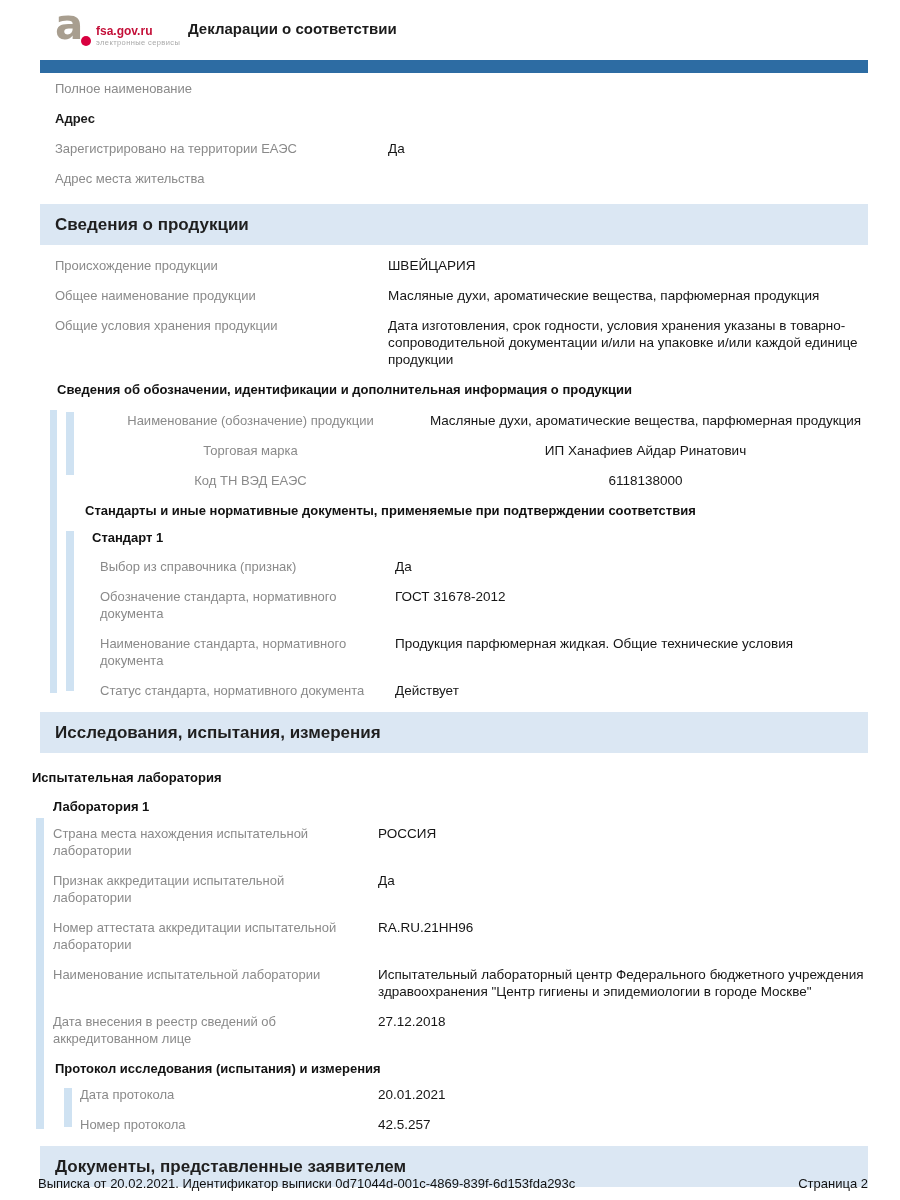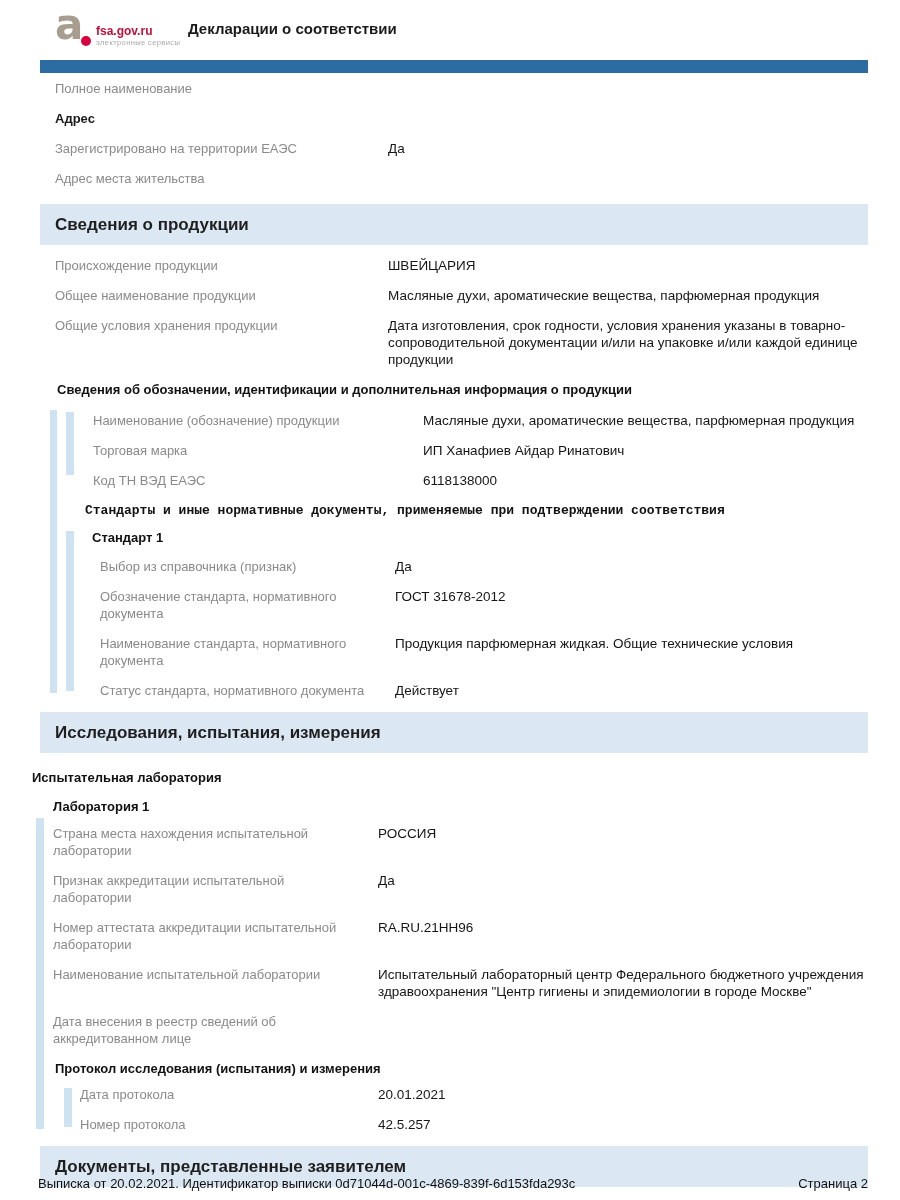--- a/index.html
+++ b/index.html
@@ -51,24 +51,24 @@
   .sec-product  { margin: 12px 32px 0 55px; }
   .sec-applicant .lbl, .sec-product .lbl { width: 333px; }
 
   .ident-heading { margin: 3px 32px 12px 57px; }
 
   .ident-wrap { position: relative; margin-right: 32px; }
   .rail { position: absolute; width: 7px; background: #cfe2f2; }
   .rail-outer-ident { left: 50px; top: 0; bottom: 6px; }
   .ident-group { position: relative; padding-top: 2px; }
   .rail-inner-ident { left: 66px; top: 2px; bottom: 14px; width: 8px; }
-  .ident-group .row { margin-left: 93px; }
+  .ident-group .row { margin-left: 93px; text-align: center; }
   .ident-group .lbl { width: 330px; }
 
-  .standards-heading { margin: 5px 0 9px 85px; font-family: Liberation Mono, monospace; }
+  .standards-heading { margin: 5px 0 9px 85px; }
   .standard-block { position: relative; padding-top: 1px; }
   .rail-inner-standard { left: 66px; top: 3px; bottom: 8px; width: 8px; }
   .standard-title { margin: 0 0 12px 92px; }
   .standard-block .row { margin-left: 100px; }
   .standard-block .lbl { width: 295px; }
 
   .band-research { margin-top: 8px; }
   .lab-heading { margin: 16px 0 12px 32px; }
   .lab-wrap { position: relative; margin-right: 32px; }
   .lab-title { margin: 0 0 10px 53px; }
@@ -210,20 +210,21 @@
       <div class="row">
         <div class="lbl">Номер аттестата аккредитации испытательной лаборатории</div>
         <div class="val">RA.RU.21HH96</div>
       </div>
       <div class="row">
         <div class="lbl">Наименование испытательной лаборатории</div>
         <div class="val">Испытательный лабораторный центр Федерального бюджетного учреждения здравоохранения "Центр гигиены и эпидемиологии в городе Москве"</div>
       </div>
       <div class="row">
         <div class="lbl">Дата внесения в реестр сведений об аккредитованном лице</div>
+        <div class="val">27.12.2018</div>
       </div>
     </div>
 
     <div class="subhead protocol-heading">Протокол исследования (испытания) и измерения</div>
     <div class="protocol-block">
       <div class="rail rail-inner-protocol"></div>
       <div class="row">
         <div class="lbl">Дата протокола</div>
         <div class="val">20.01.2021</div>
       </div>

